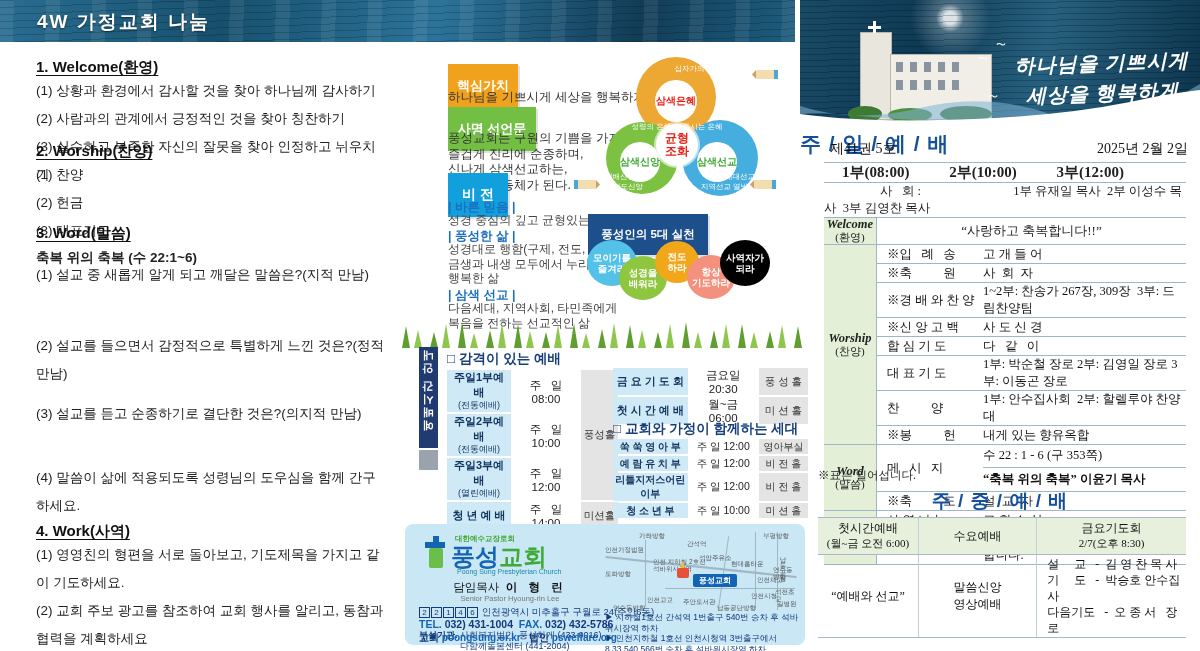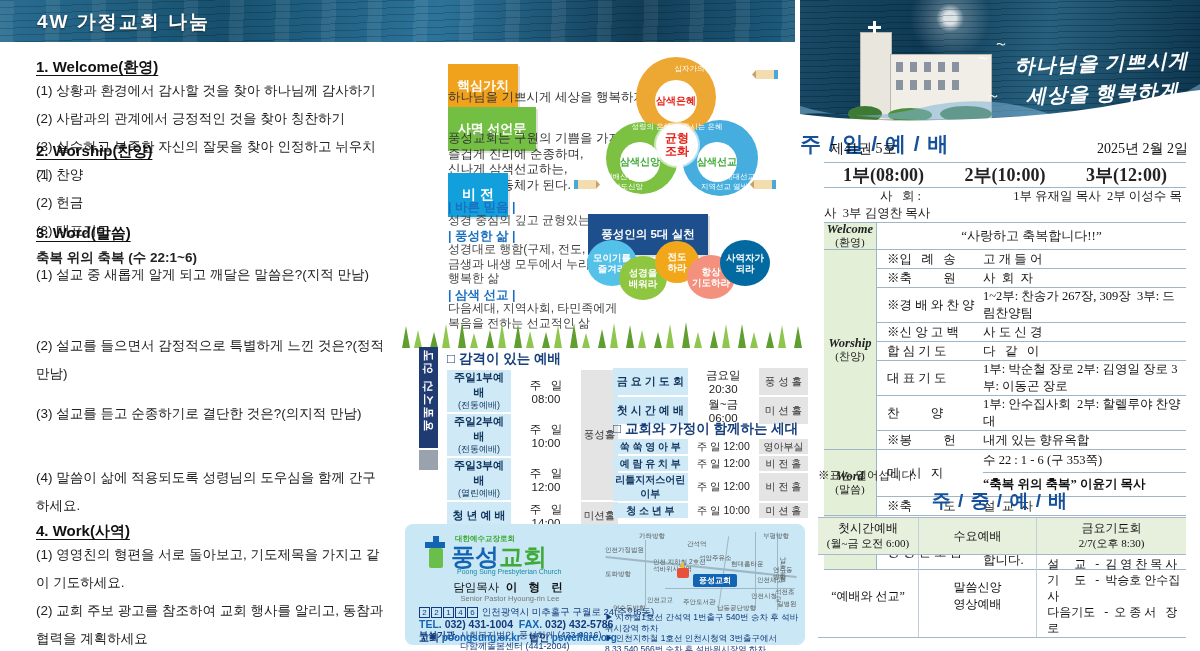--- a/index.html
+++ b/index.html
@@ -65,21 +65,21 @@
   .pc1{left:352px;top:70px;} .pc2{left:350px;top:180px;} .pc3{left:174px;top:180px;transform:scaleX(-1);}
 
   
   .b-prac{left:188px;top:214px;width:104px;background:#1d4f8c;font-size:11.5px;}
   .pcircle{border-radius:50%;color:#fff;font-weight:bold;font-size:9.5px;line-height:11px;
     display:flex;align-items:center;justify-content:center;text-align:center;white-space:pre-line;}
   .p0{left:187px;top:240px;width:50px;height:46px;background:#53c1e8;}
   .p1{left:219px;top:256px;width:48px;height:44px;background:#8ec63f;}
   .p2{left:255px;top:241px;width:44px;height:42px;background:#f2a71b;}
   .p3{left:287px;top:255px;width:48px;height:44px;background:#f4907e;}
-  .p4{left:320px;top:240px;width:50px;height:46px;background:#0369a1;}
+  .p4{left:320px;top:240px;width:50px;height:46px;background:#000000;}
 
   
   .grass{left:0px;top:314px;}
 
   
   .sidebar{left:19px;top:347px;width:19px;height:101px;background:#203a72;color:#fff;
     font-size:11px;font-weight:bold;letter-spacing:2px;display:flex;align-items:center;justify-content:center;
     writing-mode:vertical-rl;transform:rotate(180deg);}
   .sidebar2{left:19px;top:450px;width:19px;height:20px;background:#9aa3ad;}
   .thead{font-weight:bold;color:#173f7c;font-size:13.5px;}
@@ -161,21 +161,21 @@
   table.worship td,table.worship th{border-top:1px solid #9fb6c8;padding:0;}
   table.worship tr{height:19px;}
   th.sec{width:52px;background:#e3efd7;border-right:1px solid #9fb6c8;font-weight:bold;
      font-size:12px;color:#222;text-align:center;line-height:13px;}
   th.sec i{display:block;font-size:12.5px;}
   th.sec span{display:block;font-size:11px;font-weight:normal;}
   td.c{font-size:12.5px;color:#111;}
   td.c .cwrap{display:flex;align-items:center;}
   .il{display:inline-block;width:96px;padding-left:10px;white-space:pre-wrap;flex:none;}
   .iv{white-space:pre-wrap;}
-  td.full{text-align:center;font-size:18px;}
+  td.full{font-size:15px;}
   tr.parts td{font-weight:bold;}
   tr.parts .pp{display:inline-block;margin:0 18px;}
   tr.mcrow td{font-size:12.5px;margin-left:28px;}
   tr.mcrow .il{width:130px;padding-left:56px;}
   tr.wel td{text-align:center;font-size:13px;}
   tr.msg{height:40px;}
   .mv{flex:1;}
   .mv .m1{display:block;border-bottom:1px solid #9fb6c8;padding:2px 0 3px 0;}
   .mv .m2{display:block;padding:3px 0;font-weight:bold;}
   .fnote{left:18px;top:468px;font-size:11.5px;color:#222;}

